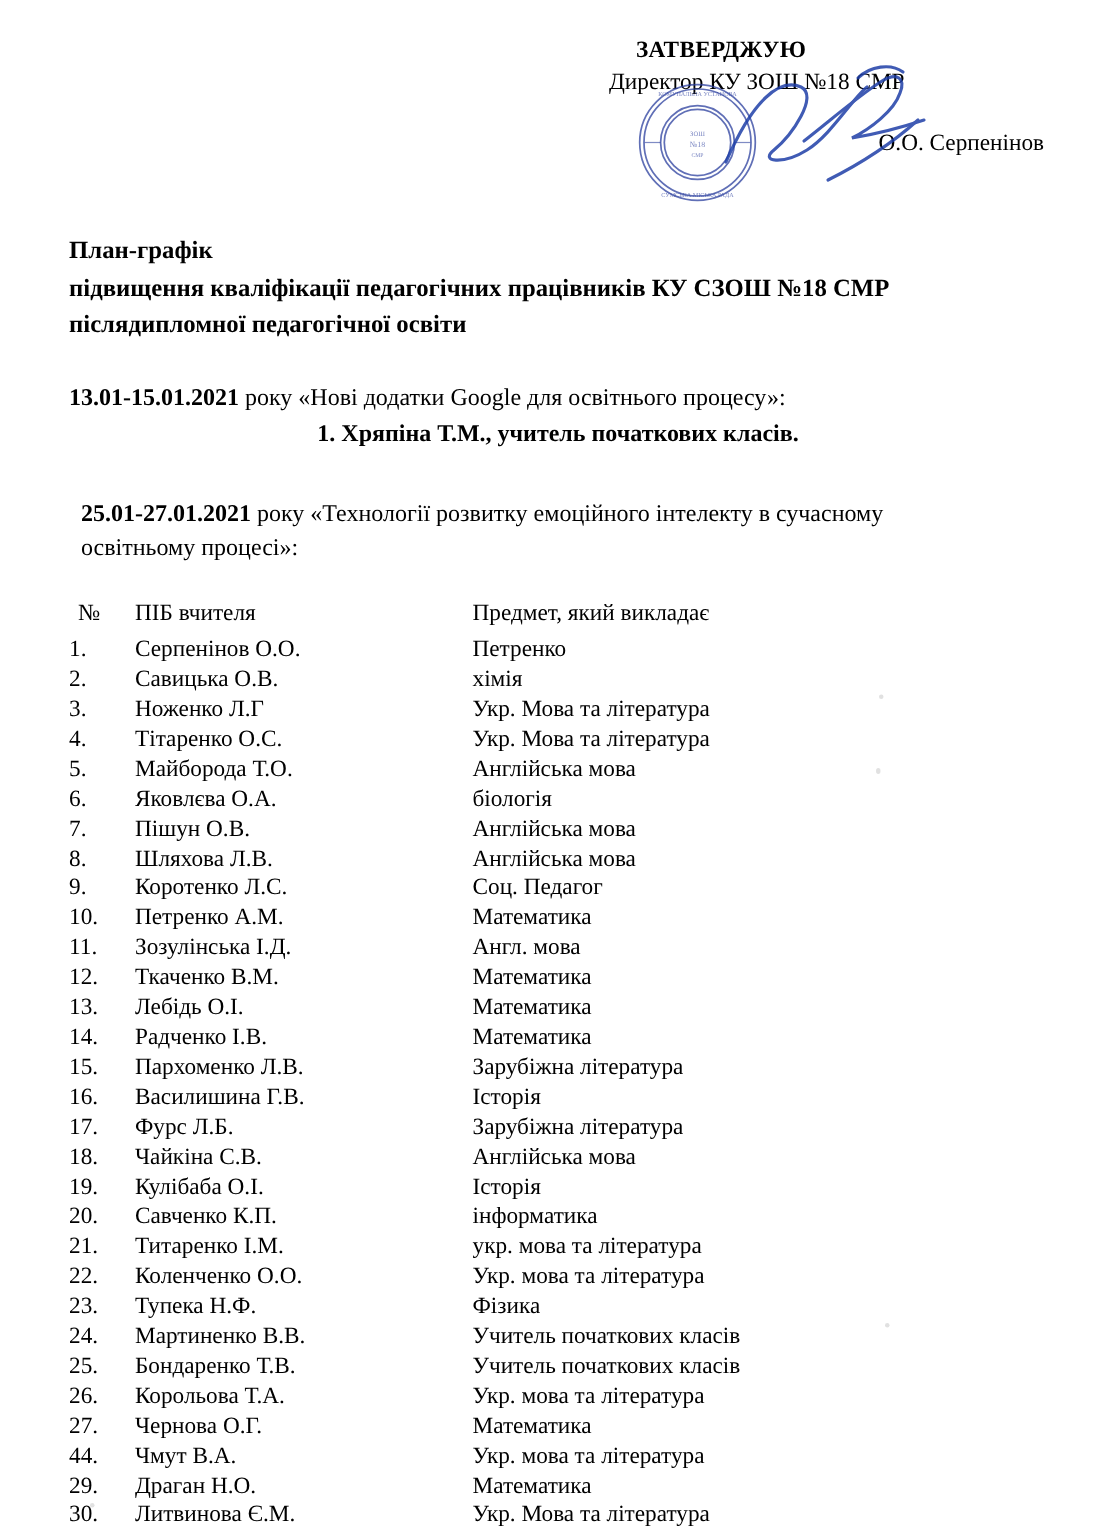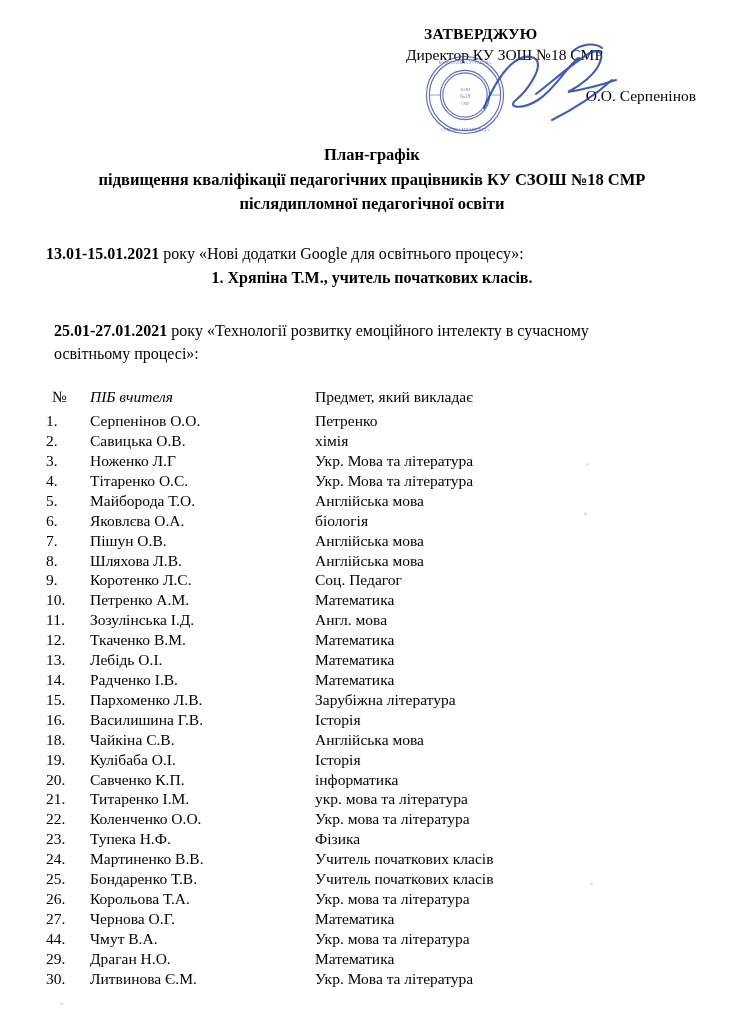--- a/index.html
+++ b/index.html
@@ -65,22 +65,21 @@
   .signature {
     position: absolute;
     left: 52px;
     top: 0px;
     width: 160px;
     height: 100px;
   }
 
   
   .title-block {
-    margin-top: 36px;
-    text-align: center;
+    margin-top: 48px;
     font-weight: bold;
     font-size: 16.5px;
     line-height: 1.45;
   }
   .title-block .t1 { margin-bottom: 1px; }
 
   
   .course {
     margin-top: 26px;
     font-size: 16px;
@@ -112,21 +111,21 @@
     padding: 0;
     text-align: left;
     font-weight: normal;
     vertical-align: top;
   }
   .col-num  { width: 38px; text-align: right; padding-right: 7px; }
   .col-name { width: 225px; }
   .col-subj { width: auto; }
   .tbl thead td.col-num { text-align: left; padding-left: 6px; padding-right: 0; }
   .tbl thead td { padding-bottom: 4px; }
-  .hdr-name { padding-left: 4px; font-style: italic; }
+  .hdr-name { padding-left: 4px; }
 
   
   .speck {
     position: absolute;
     background: #c9c9c9;
     opacity: 0.55;
     border-radius: 50%;
   }
 </style>
 </head>
@@ -280,20 +279,25 @@
           <td class="col-num">15.</td>
           <td class="col-name">Пархоменко Л.В.</td>
           <td class="col-subj">Зарубіжна література</td>
         </tr>
         <tr>
           <td class="col-num">16.</td>
           <td class="col-name">Василишина Г.В.</td>
           <td class="col-subj">Історія</td>
         </tr>
         <tr>
+          <td class="col-num">17.</td>
+          <td class="col-name">Фурс Л.Б.</td>
+          <td class="col-subj">Зарубіжна література</td>
+        </tr>
+        <tr>
           <td class="col-num">18.</td>
           <td class="col-name">Чайкіна С.В.</td>
           <td class="col-subj">Англійська мова</td>
         </tr>
         <tr>
           <td class="col-num">19.</td>
           <td class="col-name">Кулібаба О.І.</td>
           <td class="col-subj">Історія</td>
         </tr>
         <tr>

